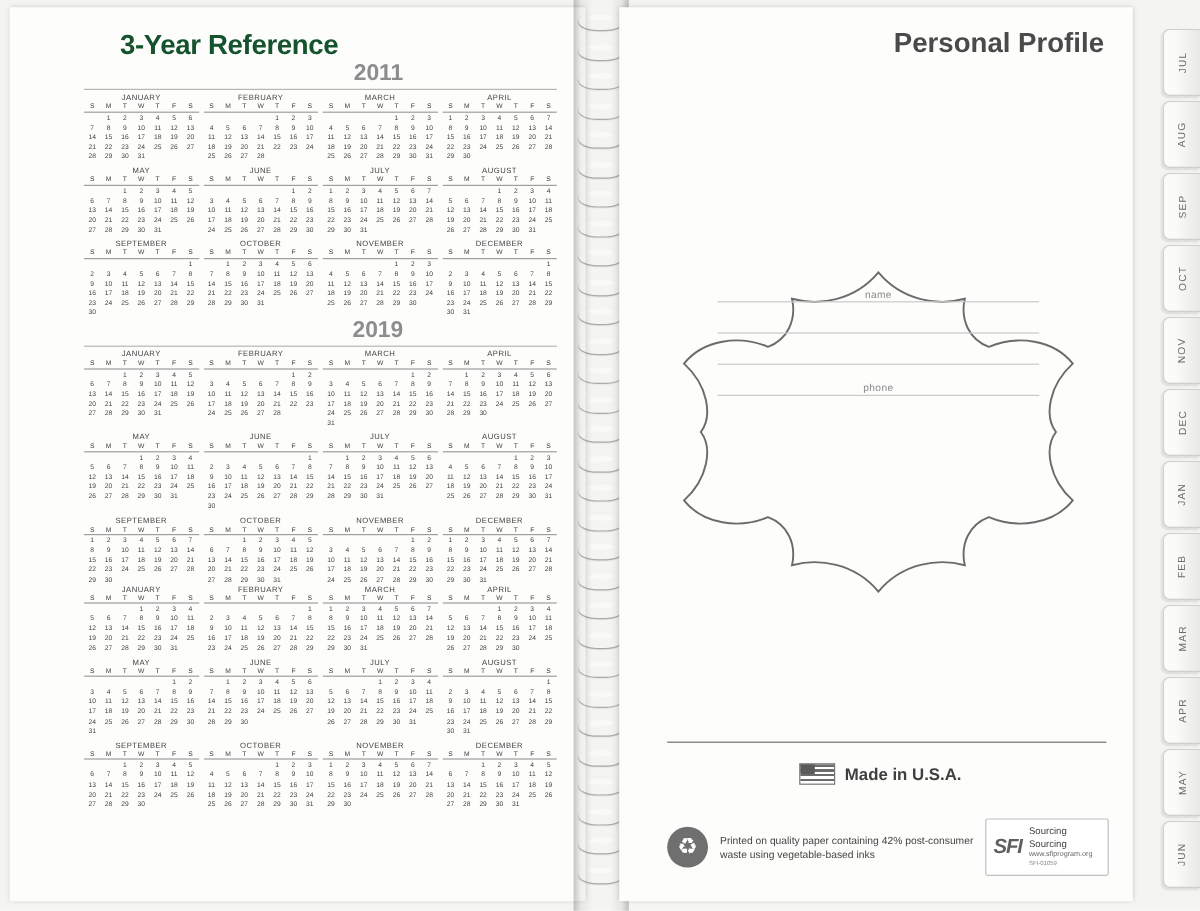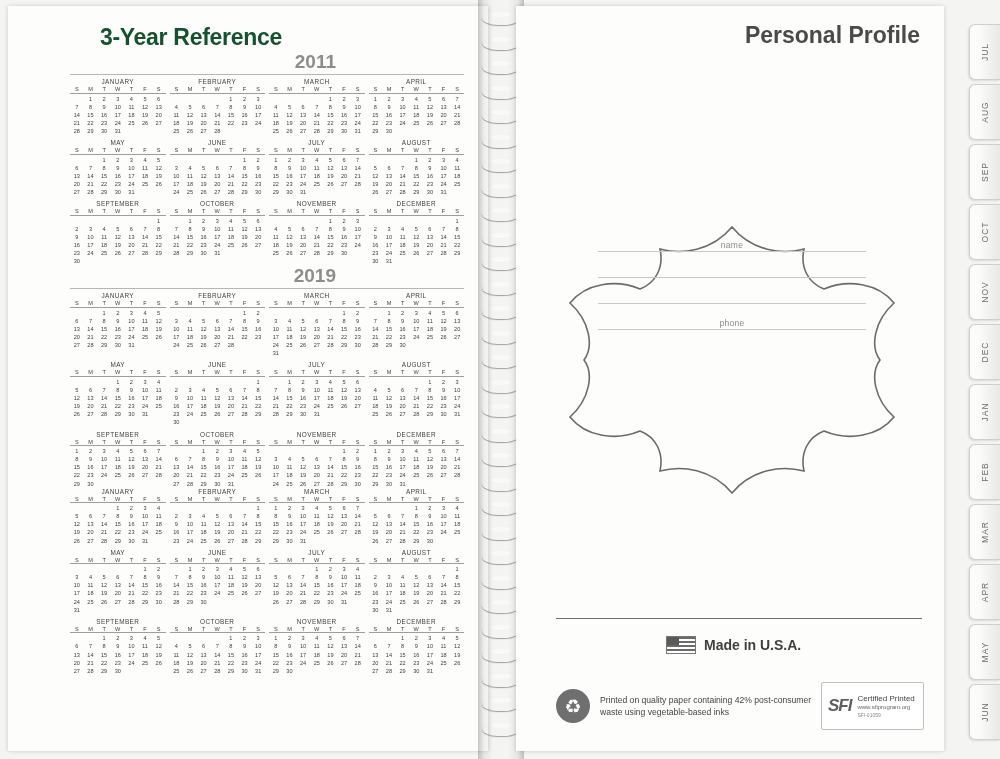--- a/index.html
+++ b/index.html
@@ -2091,21 +2091,21 @@
         </div>
       <div class="made-text">Made in U.S.A.</div>
     </div>
 
     <div class="footer-row">
       <div class="recycle-icon">♻</div>
       <div class="recycle-text">Printed on quality paper containing 42% post-consumer waste using vegetable-based inks</div>
       <div class="sfi-box">
         <div class="sfi-logo">SFI</div>
         <div class="sfi-right">
-          <div class="sfi-cert">Certified Printed</div>
+          <div class="sfi-cert">Sourcing Sourcing</div>
           <div class="sfi-url">www.sfiprogram.org</div>
           <div class="sfi-code">SFI-01059</div>
         </div>
       </div>
     </div>
   </div>
 
   <div class="tabs" id="tabs-container">
       <div class="tab" style="top: 14px;">
         <span>JUL</span>

